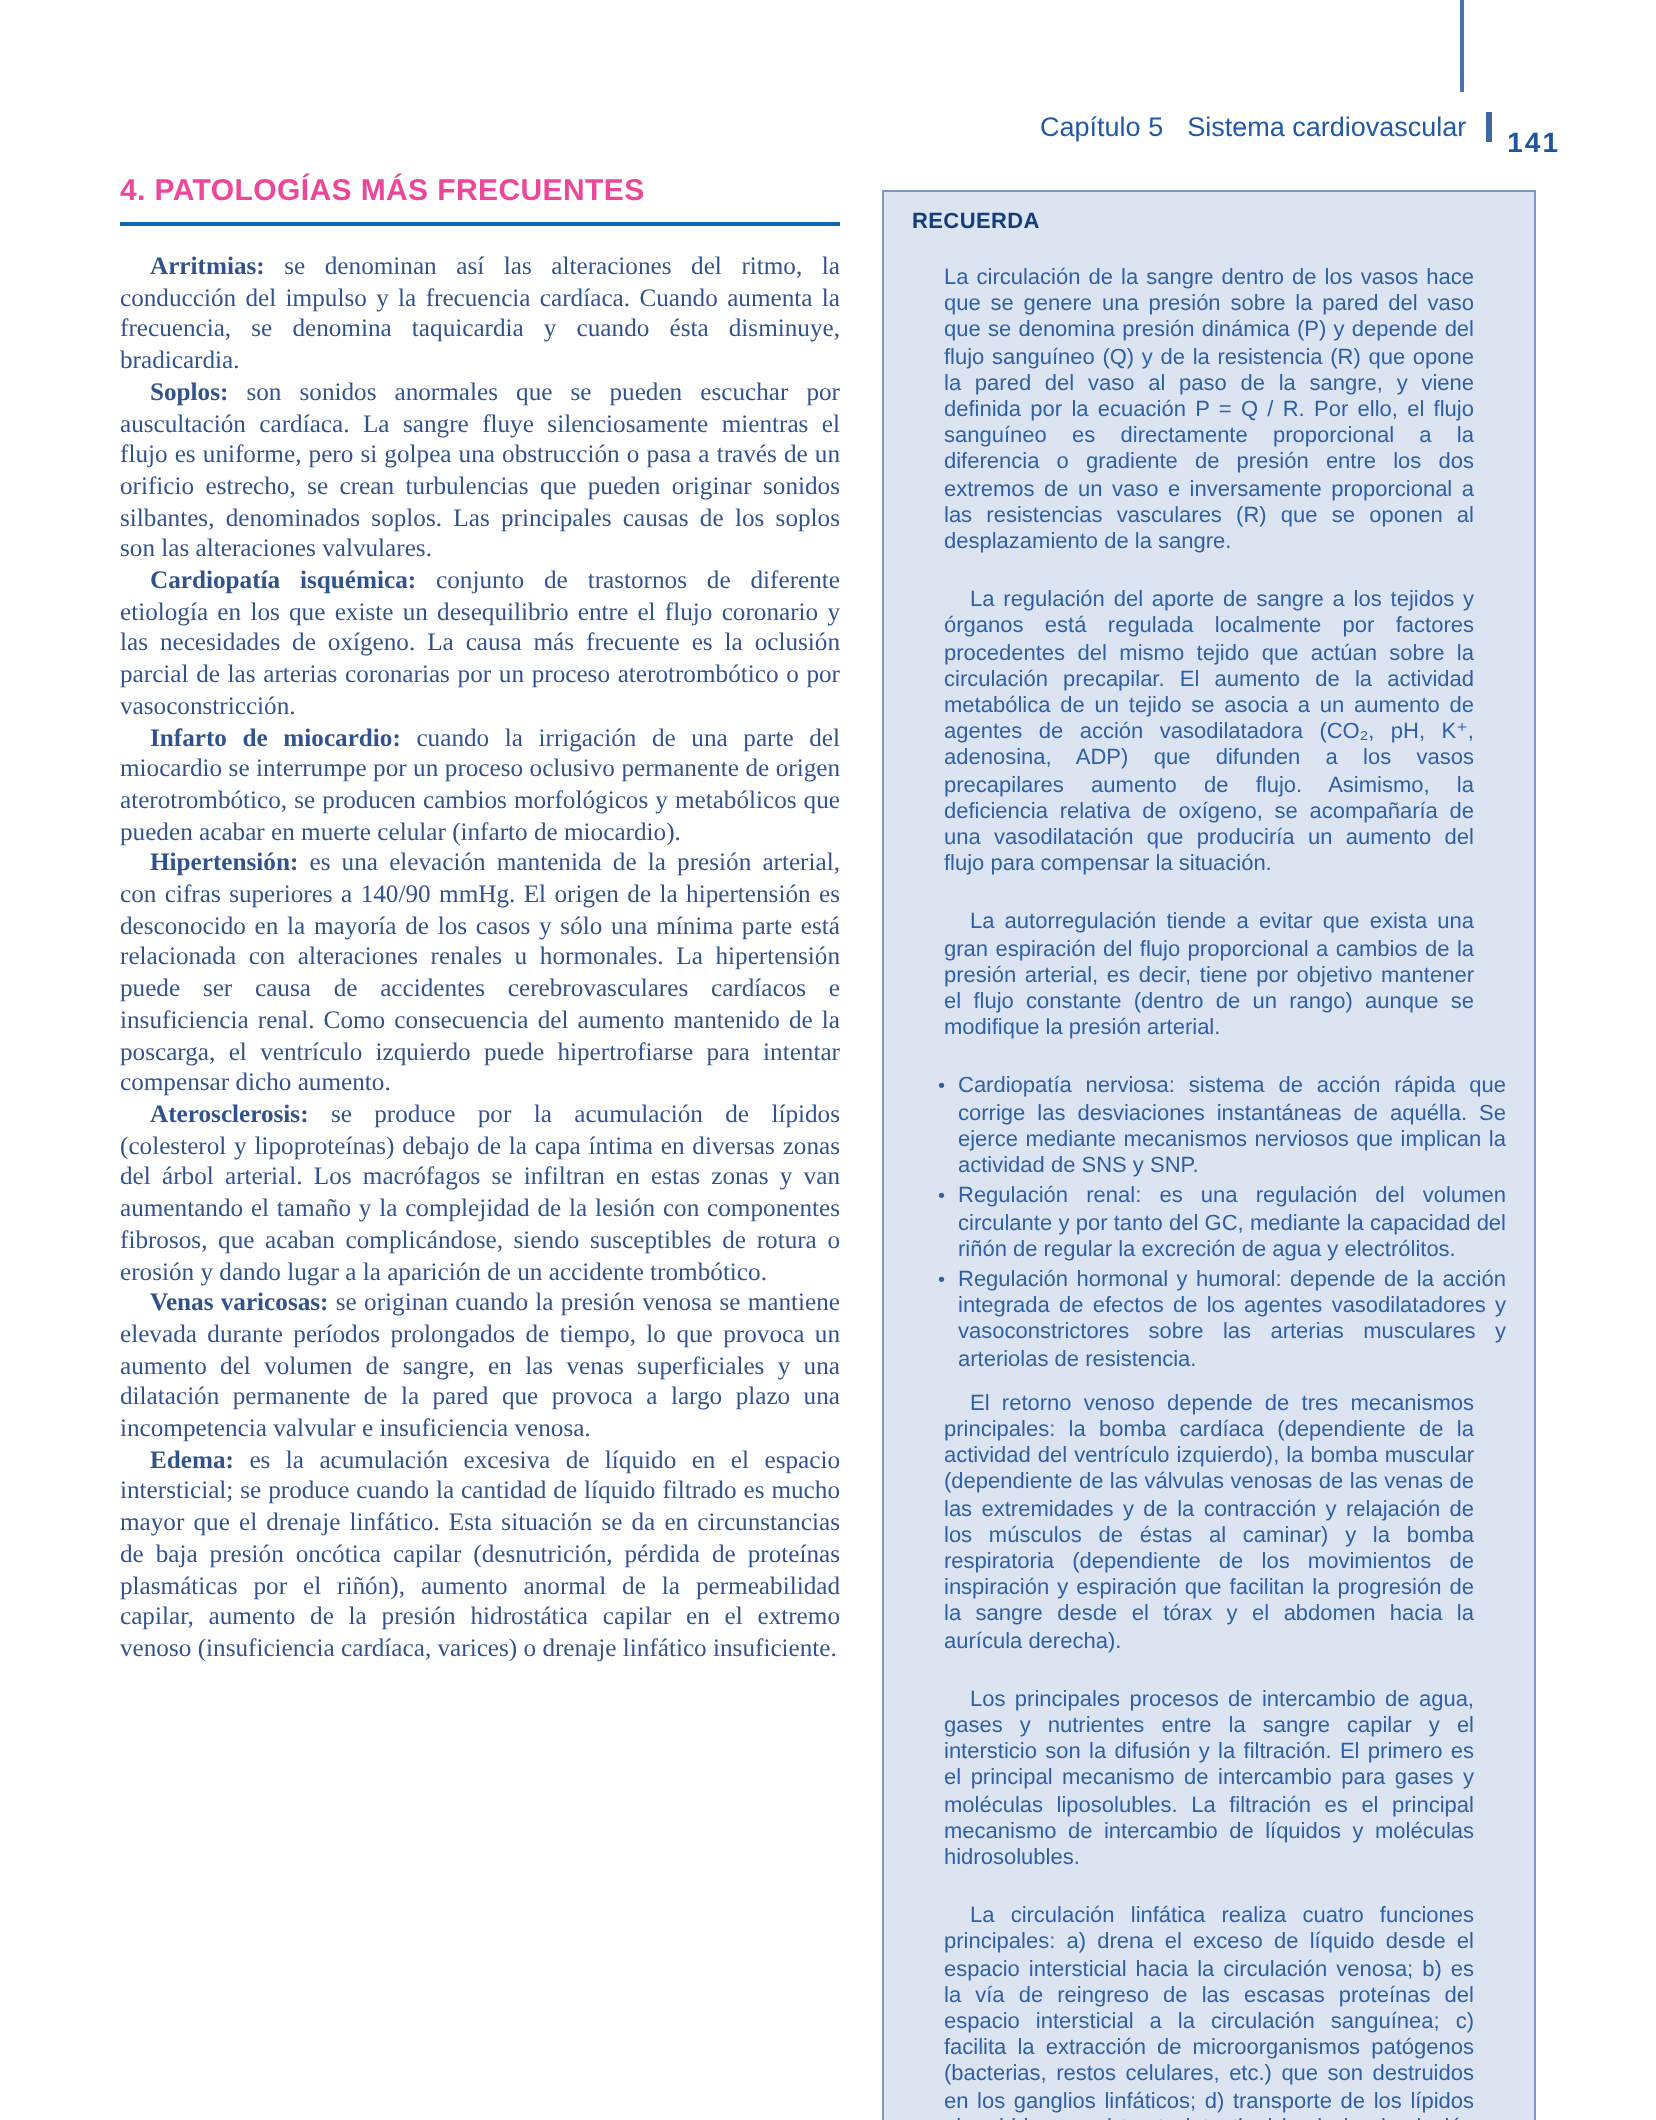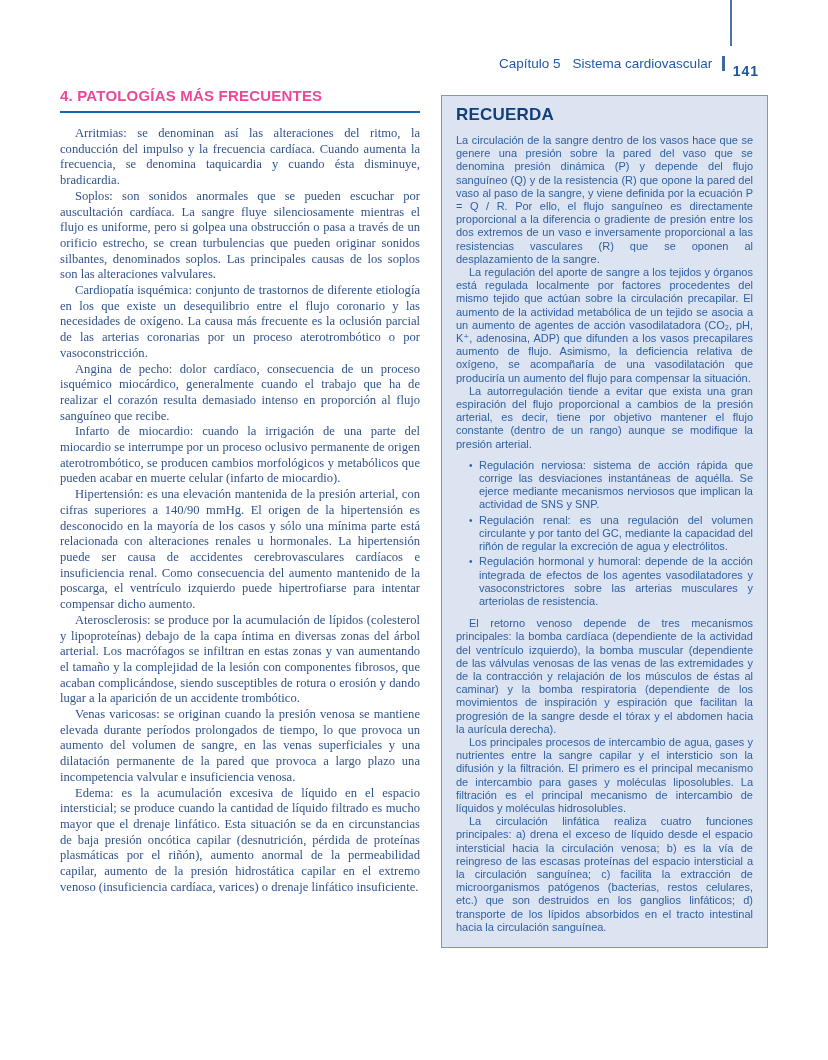--- a/index.html
+++ b/index.html
@@ -10,21 +10,21 @@
     overflow: hidden;
     font-family: "Liberation Sans", "DejaVu Sans", sans-serif;
   }
   
   .top-rule {
     position: absolute; left: 730px; top: 0;
     width: 2px; height: 46px; background: #4c72a8;
   }
   
   .header {
-    position: absolute; top: 47px; right: 69px;
+    position: absolute; top: 47px; right: 48px;
     display: flex; align-items: center;
     color: #2159a5; font-size: 13.5px;
   }
   .h-chapter { margin-right: 12px; }
   .h-section { margin-right: 8px; }
   .h-divider {
     display: inline-block; width: 2.5px; height: 15px;
     background: #3f67a1; margin: 0 8px 0 2px;
   }
   .h-page { font-weight: bold; font-size: 14px; color: #1d57a0; letter-spacing: 1px; margin-top: 16px; }
@@ -41,37 +41,37 @@
   }
   .lp {
     margin: 0;
     font-family: "Liberation Serif", "DejaVu Serif", serif;
     font-size: 12.6px; line-height: 15.7px;
     color: #31538c;
     text-align: justify;
     text-indent: 15px;
     hyphens: auto;
   }
-  .lp .term { font-weight: normal; }
+  .lp .term { font-weight: bold; }
 
   
   .recuerda-box {
     position: absolute; left: 441px; top: 95px; width: 327px;
     box-sizing: border-box;
     background: #dde4f1;
     border: 1px solid #8097c2;
     padding: 9px 14px 13px 14px;
   }
   .recuerda-box h3 {
     margin: 0 0 9px 0;
-    font-size: 17px; font-weight: bold;
+    font-size: 11px; font-weight: bold;
     color: #123f7c; letter-spacing: 0.2px;
   }
   .bp {
-    margin: 0;
+    margin: 16px;
     font-size: 11px; line-height: 13.2px;
     color: #2d5fa4;
     text-align: justify;
     hyphens: auto;
   }
   .bp.ind { text-indent: 13px; }
   .bp.gap { margin-top: 9px; }
   .reg-list {
     list-style: none;
     margin: 8px 0 0 0; padding: 0 0 0 13px;
@@ -99,34 +99,33 @@
   <span class="h-divider"></span>
   <span class="h-page">141</span>
 </div>
 
 <div class="left-col">
   <h2 class="section-heading">4. PATOLOGÍAS MÁS FRECUENTES</h2>
 
   <p class="lp"><b class="term">Arritmias:</b><span> se denominan así las alteraciones del ritmo, la conducción del impulso y la frecuencia cardíaca. Cuando aumenta la frecuencia, se denomina taquicardia y cuando ésta disminuye, bradicardia.</span></p>
   <p class="lp"><b class="term">Soplos:</b><span> son sonidos anormales que se pueden escuchar por auscultación cardíaca. La sangre fluye silenciosamente mientras el flujo es uniforme, pero si golpea una obstrucción o pasa a través de un orificio estrecho, se crean turbulencias que pueden originar sonidos silbantes, denominados soplos. Las principales causas de los soplos son las alteraciones valvulares.</span></p>
   <p class="lp"><b class="term">Cardiopatía isquémica:</b><span> conjunto de trastornos de diferente etiología en los que existe un desequilibrio entre el flujo coronario y las necesidades de oxígeno. La causa más frecuente es la oclusión parcial de las arterias coronarias por un proceso aterotrombótico o por vasoconstricción.</span></p>
-  <p class="lp"><b class="term">Angina de pecho:</b><span> dolor cardíaco, consecuencia de un proceso isquémico miocárdico, generalmente cuando el trabajo que ha de realizar el corazón resulta demasiado intenso en proporción al flujo sanguíneo que recibe.</span></p>
   <p class="lp"><b class="term">Infarto de miocardio:</b><span> cuando la irrigación de una parte del miocardio se interrumpe por un proceso oclusivo permanente de origen aterotrombótico, se producen cambios morfológicos y metabólicos que pueden acabar en muerte celular (infarto de miocardio).</span></p>
   <p class="lp"><b class="term">Hipertensión:</b><span> es una elevación mantenida de la presión arterial, con cifras superiores a 140/90 mmHg. El origen de la hipertensión es desconocido en la mayoría de los casos y sólo una mínima parte está relacionada con alteraciones renales u hormonales. La hipertensión puede ser causa de accidentes cerebrovasculares cardíacos e insuficiencia renal. Como consecuencia del aumento mantenido de la poscarga, el ventrículo izquierdo puede hipertrofiarse para intentar compensar dicho aumento.</span></p>
   <p class="lp"><b class="term">Aterosclerosis:</b><span> se produce por la acumulación de lípidos (colesterol y lipoproteínas) debajo de la capa íntima en diversas zonas del árbol arterial. Los macrófagos se infiltran en estas zonas y van aumentando el tamaño y la complejidad de la lesión con componentes fibrosos, que acaban complicándose, siendo susceptibles de rotura o erosión y dando lugar a la aparición de un accidente trombótico.</span></p>
   <p class="lp"><b class="term">Venas varicosas:</b><span> se originan cuando la presión venosa se mantiene elevada durante períodos prolongados de tiempo, lo que provoca un aumento del volumen de sangre, en las venas superficiales y una dilatación permanente de la pared que provoca a largo plazo una incompetencia valvular e insuficiencia venosa.</span></p>
   <p class="lp"><b class="term">Edema:</b><span> es la acumulación excesiva de líquido en el espacio intersticial; se produce cuando la cantidad de líquido filtrado es mucho mayor que el drenaje linfático. Esta situación se da en circunstancias de baja presión oncótica capilar (desnutrición, pérdida de proteínas plasmáticas por el riñón), aumento anormal de la permeabilidad capilar, aumento de la presión hidrostática capilar en el extremo venoso (insuficiencia cardíaca, varices) o drenaje linfático insuficiente.</span></p>
 </div>
 
 <aside class="recuerda-box">
   <h3>RECUERDA</h3>
   <p class="bp">La circulación de la sangre dentro de los vasos hace que se genere una presión sobre la pared del vaso que se denomina presión dinámica (P) y depende del flujo sanguíneo (Q) y de la resistencia (R) que opone la pared del vaso al paso de la sangre, y viene definida por la ecuación P = Q / R. Por ello, el flujo sanguíneo es directamente proporcional a la diferencia o gradiente de presión entre los dos extremos de un vaso e inversamente proporcional a las resistencias vasculares (R) que se oponen al desplazamiento de la sangre.</p>
   <p class="bp ind">La regulación del aporte de sangre a los tejidos y órganos está regulada localmente por factores procedentes del mismo tejido que actúan sobre la circulación precapilar. El aumento de la actividad metabólica de un tejido se asocia a un aumento de agentes de acción vasodilatadora (CO₂, pH, K⁺, adenosina, ADP) que difunden a los vasos precapilares aumento de flujo. Asimismo, la deficiencia relativa de oxígeno, se acompañaría de una vasodilatación que produciría un aumento del flujo para compensar la situación.</p>
   <p class="bp ind">La autorregulación tiende a evitar que exista una gran espiración del flujo proporcional a cambios de la presión arterial, es decir, tiene por objetivo mantener el flujo constante (dentro de un rango) aunque se modifique la presión arterial.</p>
   <ul class="reg-list">
-    <li>Regulación nerviosa: sistema de acción rápida que corrige las desviaciones instantáneas de aquélla. Se ejerce mediante mecanismos nerviosos que implican la actividad de SNS y SNP.</li>
+    <li>Cardiopatía nerviosa: sistema de acción rápida que corrige las desviaciones instantáneas de aquélla. Se ejerce mediante mecanismos nerviosos que implican la actividad de SNS y SNP.</li>
     <li>Regulación renal: es una regulación del volumen circulante y por tanto del GC, mediante la capacidad del riñón de regular la excreción de agua y electrólitos.</li>
     <li>Regulación hormonal y humoral: depende de la acción integrada de efectos de los agentes vasodilatadores y vasoconstrictores sobre las arterias musculares y arteriolas de resistencia.</li>
   </ul>
   <p class="bp ind gap">El retorno venoso depende de tres mecanismos principales: la bomba cardíaca (dependiente de la actividad del ventrículo izquierdo), la bomba muscular (dependiente de las válvulas venosas de las venas de las extremidades y de la contracción y relajación de los músculos de éstas al caminar) y la bomba respiratoria (dependiente de los movimientos de inspiración y espiración que facilitan la progresión de la sangre desde el tórax y el abdomen hacia la aurícula derecha).</p>
   <p class="bp ind">Los principales procesos de intercambio de agua, gases y nutrientes entre la sangre capilar y el intersticio son la difusión y la filtración. El primero es el principal mecanismo de intercambio para gases y moléculas liposolubles. La filtración es el principal mecanismo de intercambio de líquidos y moléculas hidrosolubles.</p>
   <p class="bp ind">La circulación linfática realiza cuatro funciones principales: a) drena el exceso de líquido desde el espacio intersticial hacia la circulación venosa; b) es la vía de reingreso de las escasas proteínas del espacio intersticial a la circulación sanguínea; c) facilita la extracción de microorganismos patógenos (bacterias, restos celulares, etc.) que son destruidos en los ganglios linfáticos; d) transporte de los lípidos absorbidos en el tracto intestinal hacia la circulación sanguínea.</p>
 </aside>
 
 </body></html>

